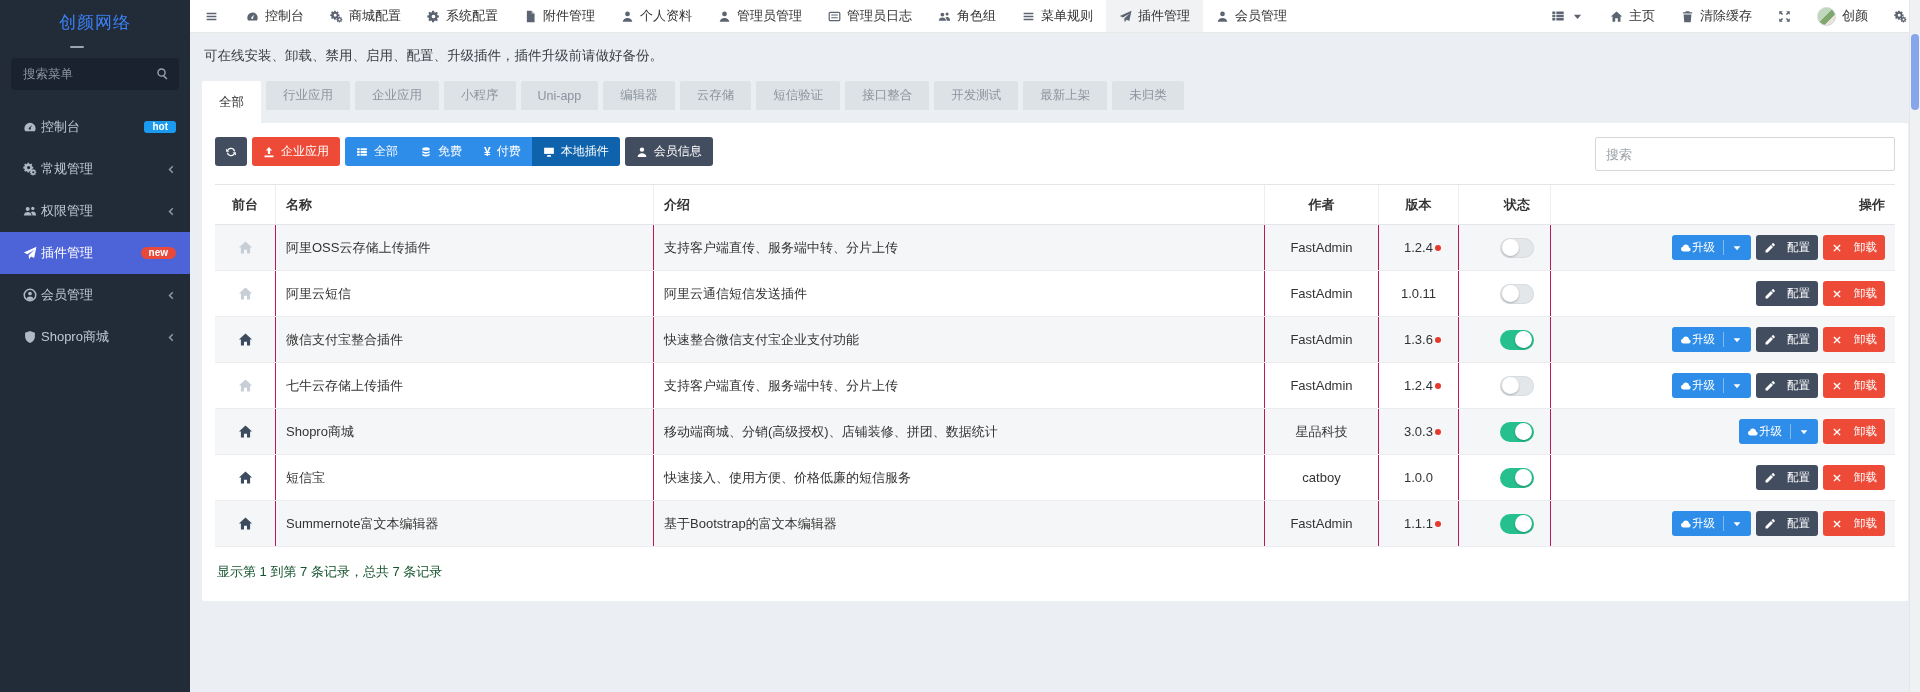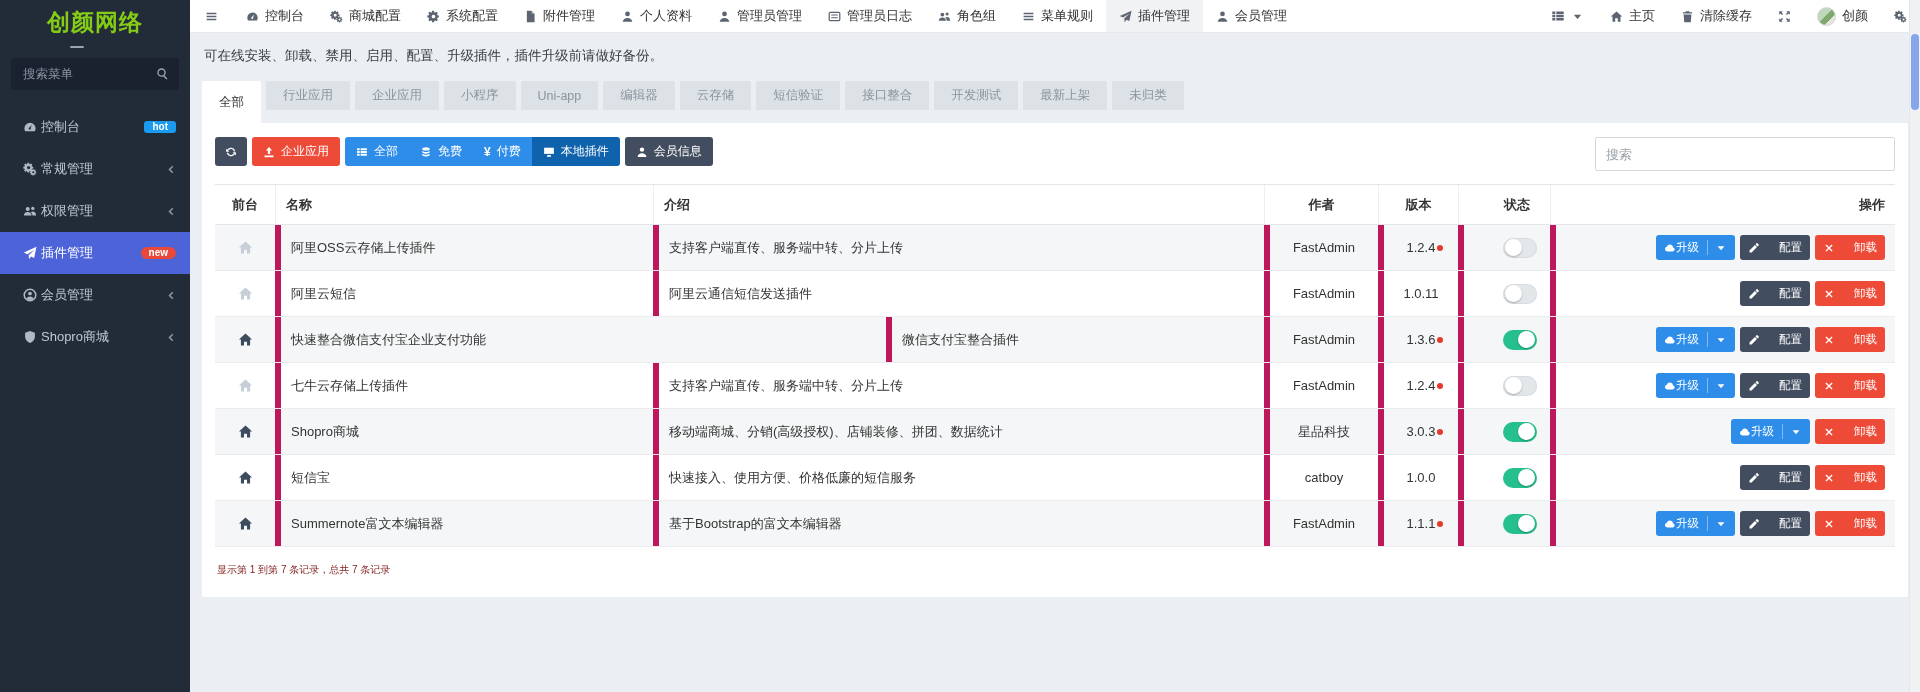--- a/index.html
+++ b/index.html
@@ -5,21 +5,21 @@
   * { margin:0; padding:0; box-sizing:border-box; }
   html,body { width:1920px; height:692px; overflow:hidden;
     font-family:"Liberation Sans","DejaVu Sans",sans-serif; font-size:13px; color:#333; }
   body { background:#ebeef2; }
   .ic { display:inline-flex; align-items:center; justify-content:center; }
   .ic svg { width:1em; height:1em; fill:currentColor; display:block; }
 
   
   .sidebar { position:fixed; left:0; top:0; width:190px; height:692px; background:#222b38; z-index:30; }
   .brand { height:44px; display:flex; align-items:center; justify-content:center;
-    color:#84cc16; font-size:23px; font-weight:bold; letter-spacing:1px; }
+    color:#3b82f6; font-size:17px; font-weight:normal; letter-spacing:1px; }
   .collapse-dash { width:14px; height:2px; background:#9aa5b1; margin:2px 0 10px 70px; border-radius:1px; }
   .side-search { margin:0 11px 16px; position:relative; }
   .side-search input { width:100%; height:32px; background:#1a2230; border:none; border-radius:4px;
     color:#cfd6de; padding:0 30px 0 12px; font-size:12.5px; outline:none; }
   .side-search input::placeholder { color:#8a95a1; }
   .side-search .ic { position:absolute; right:10px; top:9px; font-size:13px; color:#9aa5b1; }
   .menu { margin-top:14px; }
   .menu-item { height:42px; display:flex; align-items:center; padding:0 14px 0 19px;
     color:#bfc9d4; cursor:pointer; position:relative; }
   .menu-item .mi-ic { font-size:14px; width:22px; color:#aeb9c4; }
@@ -74,43 +74,43 @@
   .tbl-search input { width:300px; height:34px; border:1px solid #d4d8dc; border-radius:2px;
     padding:0 10px; font-size:13px; color:#333; outline:none; font-family:inherit; }
   .tbl-search input::placeholder { color:#9aa0a6; }
 
   
   .table { border-top:1px solid #e3e5e8; }
   .tr { display:flex; align-items:center; border-bottom:1px solid #ececee; min-height:46px; }
   .tr.head { min-height:40px; font-weight:bold; font-size:13px; border-bottom:1px solid #e3e5e8; }
   .tr.stripe { background:#f5f6f7; }
   .td { padding:0 10px; display:flex; align-items:center; align-self:stretch; }
-  .td + .td { border-left:6px solid #be185d; }
+  .td + .td { border-left:1px solid #be185d; }
   .tr.head .td + .td { border-left:1px solid #eceef0; }
   .col-front { width:60px; justify-content:center; }
   .col-name { width:378px; }
   .col-intro { flex:1; }
   .col-author { width:114px; justify-content:center; }
   .col-version { width:80px; justify-content:center; }
   .col-status { width:92px; justify-content:center;padding-left:35px; }
   .col-action { width:345px; justify-content:flex-end; gap:5px; }
   .home-ic { font-size:15px; color:#3d4b5e; cursor:pointer; }
   .home-ic.off { color:#c7ced6; }
   .ver { position:relative; }
   .ver .dot { position:absolute; right:-8px; top:-3px; width:6px; height:6px; border-radius:50%; background:#e6392b; }
   .toggle { width:34px; height:20px; border-radius:10px; background:#e3e7ea; position:relative;
     cursor:pointer; box-shadow:inset 0 0 0 1px #d8dde1; }
   .toggle::after { content:""; position:absolute; top:1.5px; left:2px; width:17px; height:17px;
     border-radius:50%; background:#fff; box-shadow:0 1px 2px rgba(0,0,0,.25); }
   .toggle.on { background:#26bf8e; box-shadow:none; }
   .toggle.on::after { left:auto; right:2px; }
-  .btn-sm { height:25px; padding:0 8px; font-size:11.5px; gap:19px; }
+  .btn-sm { height:25px; padding:0 8px; font-size:11.5px; gap:11px; }
   .split { display:inline-flex; align-items:center; gap:0; }
   .split .sep { width:1px; height:15px; background:rgba(255,255,255,.4); margin:0 7px 0 8px; }
-  .tfoot { font-size:10px; color:#7f1d1d; margin:16px 2px 4px; }
+  .tfoot { font-size:13px; color:#14532d; margin:16px 2px 4px; }
 
   
   .vscroll { position:fixed; right:0; top:0; width:11px; height:692px; background:#f0f1f3;
     border-left:1px solid #e4e6e9; z-index:40; }
   .vscroll .thumb { position:absolute; left:1px; top:34px; width:8px; height:76px;
     border-radius:4px; background:#86a6ec; cursor:pointer; }
 </style>
 </head>
 <body>
 
@@ -564,22 +564,22 @@
         </div>
 
         <div class="tr stripe">
           <div class="td col-front">
               <span class="ic home-ic">
                 <svg viewBox="0 0 16 16" xmlns="http://www.w3.org/2000/svg">
                   <path d="M8 1.7 15 8h-2.1v6.4H9.6v-4.1H6.4v4.1H3.1V8H1z"></path>
                 </svg>
               </span>
             </div>
+          <div class="td col-name">微信支付宝整合插件</div>
           <div class="td col-intro">快速整合微信支付宝企业支付功能</div>
-          <div class="td col-name">微信支付宝整合插件</div>
           <div class="td col-author">FastAdmin</div>
           <div class="td col-version">
               <span class="ver">1.3.6</span>
               <span class="ver">
                 <i class="dot"></i>
               </span>
             </div>
           <div class="td col-status">
               <span class="toggle on"></span>
             </div>

